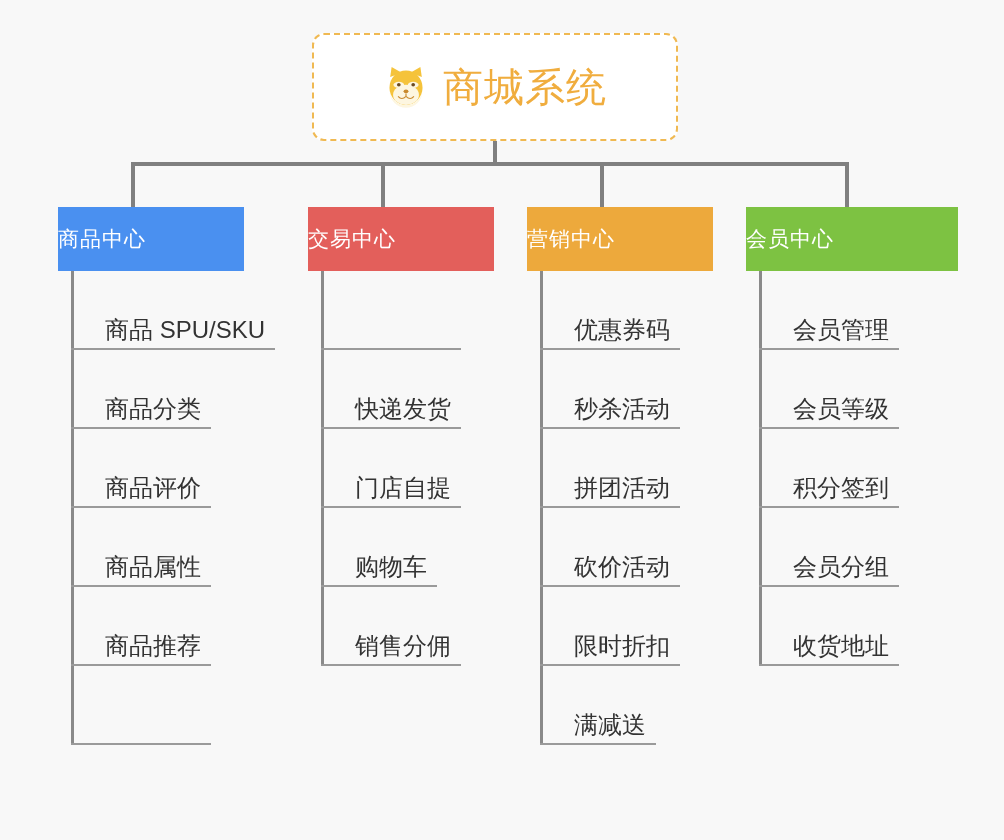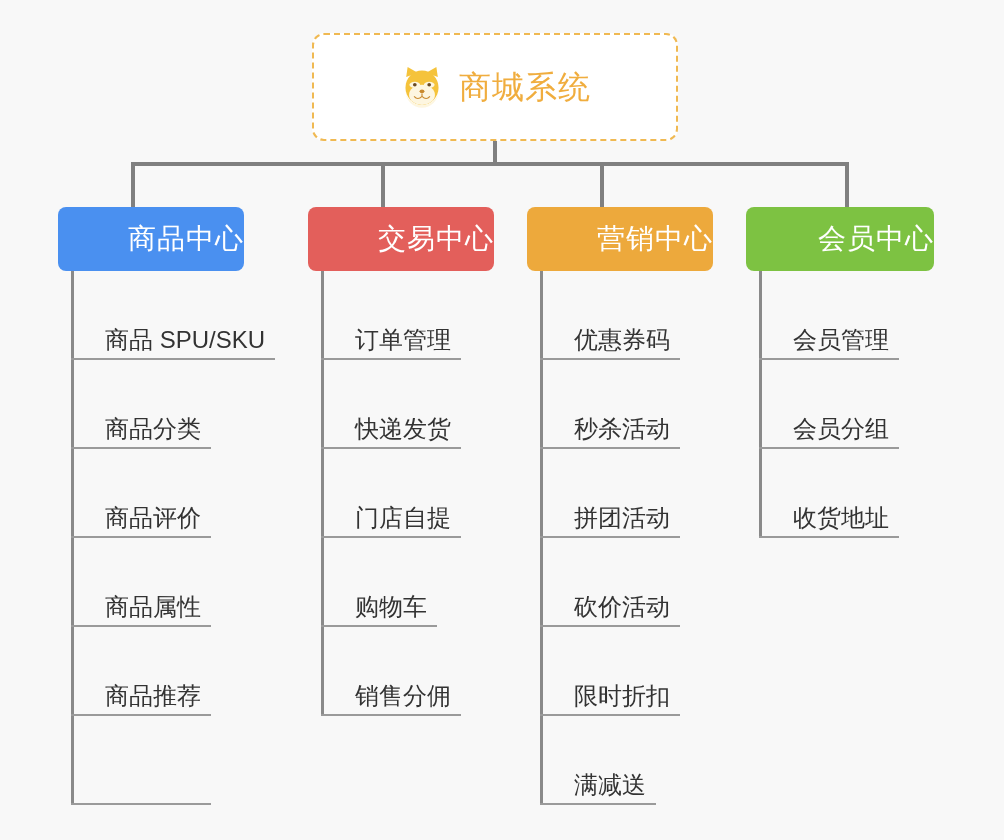--- a/index.html
+++ b/index.html
@@ -35,21 +35,21 @@
     justify-content: center;
     gap: 14px;
   }
   .root-icon {
     width: 46px;
     height: 46px;
     position: relative;
     flex: 0 0 auto;
   }
   .root-title {
-    font-size: 32px;
+    font-size: 40px;
     color: #f0ad3e;
     letter-spacing: 1px;
     line-height: 1;
     white-space: nowrap;
   }
 
   
   .conn {
     position: absolute;
     background: #808080;
@@ -72,47 +72,47 @@
     height: 46px;
   }
 
   
   .column {
     position: absolute;
     top: 207px;
   }
   .cat-box {
     height: 64px;
-    border-radius: 8px;
+    border-radius: 0;
     display: flex;
     align-items: center;
-    justify-content: flex-end;
+    justify-content: flex-start;
     color: #ffffff;
-    font-size: 28px;
+    font-size: 21px;
     letter-spacing: 1px;
     box-sizing: border-box;
   }
 
   
   .children {
     position: relative;
     margin-left: 13px;
     padding-left: 0;
   }
   .spine {
     position: absolute;
     left: 0;
     top: 0;
     bottom: 0;
     width: 3px;
     background: #8a8a8a;
   }
   .child {
     position: relative;
-    height: 89px;
+    height: 79px;
     display: flex;
     align-items: flex-end;
     box-sizing: border-box;
   }
   .child-label {
     display: inline-block;
     margin-left: 34px;
     padding: 0 10px 6px 0;
     font-size: 24px;
     color: #333333;
@@ -203,21 +203,20 @@
           </div>
         </div>
       </div>
       <div class="column" style="left: 308px; top: 207px;">
         <div class="cat-box" style="width: 186px; background: rgb(227, 95, 91);">
           <span>交易中心</span>
         </div>
         <div class="children">
           <div class="spine"></div>
           <div class="child">
-            <span class="child-label" style="border-bottom: none;">订单管理</span>
             <div class="child-underline" style="width: 140px;"></div>
           </div>
           <div class="child">
             <span class="child-label" style="border-bottom: none;">快递发货</span>
             <div class="child-underline" style="width: 140px;"></div>
           </div>
           <div class="child">
             <span class="child-label" style="border-bottom: none;">门店自提</span>
             <div class="child-underline" style="width: 140px;"></div>
           </div>
@@ -257,30 +256,38 @@
             <span class="child-label" style="border-bottom: none;">限时折扣</span>
             <div class="child-underline" style="width: 140px;"></div>
           </div>
           <div class="child">
             <span class="child-label" style="border-bottom: none;">满减送</span>
             <div class="child-underline" style="width: 116px;"></div>
           </div>
         </div>
       </div>
       <div class="column" style="left: 746px; top: 207px;">
-        <div class="cat-box" style="width: 188px; background: rgb(125, 194, 66);">
+        <div class="cat-box" style="width: 212px; background: rgb(125, 194, 66);">
           <span>会员中心</span>
         </div>
         <div class="children">
           <div class="spine"></div>
           <div class="child">
             <span class="child-label" style="border-bottom: none;">会员管理</span>
             <div class="child-underline" style="width: 140px;"></div>
           </div>
           <div class="child">
+            <span class="child-label" style="border-bottom: none;">会员等级</span>
+            <div class="child-underline" style="width: 140px;"></div>
+          </div>
+          <div class="child">
+            <span class="child-label" style="border-bottom: none;">积分签到</span>
+            <div class="child-underline" style="width: 140px;"></div>
+          </div>
+          <div class="child">
             <span class="child-label" style="border-bottom: none;">会员分组</span>
             <div class="child-underline" style="width: 140px;"></div>
           </div>
           <div class="child">
             <span class="child-label" style="border-bottom: none;">收货地址</span>
             <div class="child-underline" style="width: 140px;"></div>
           </div>
         </div>
       </div>
     </div>

